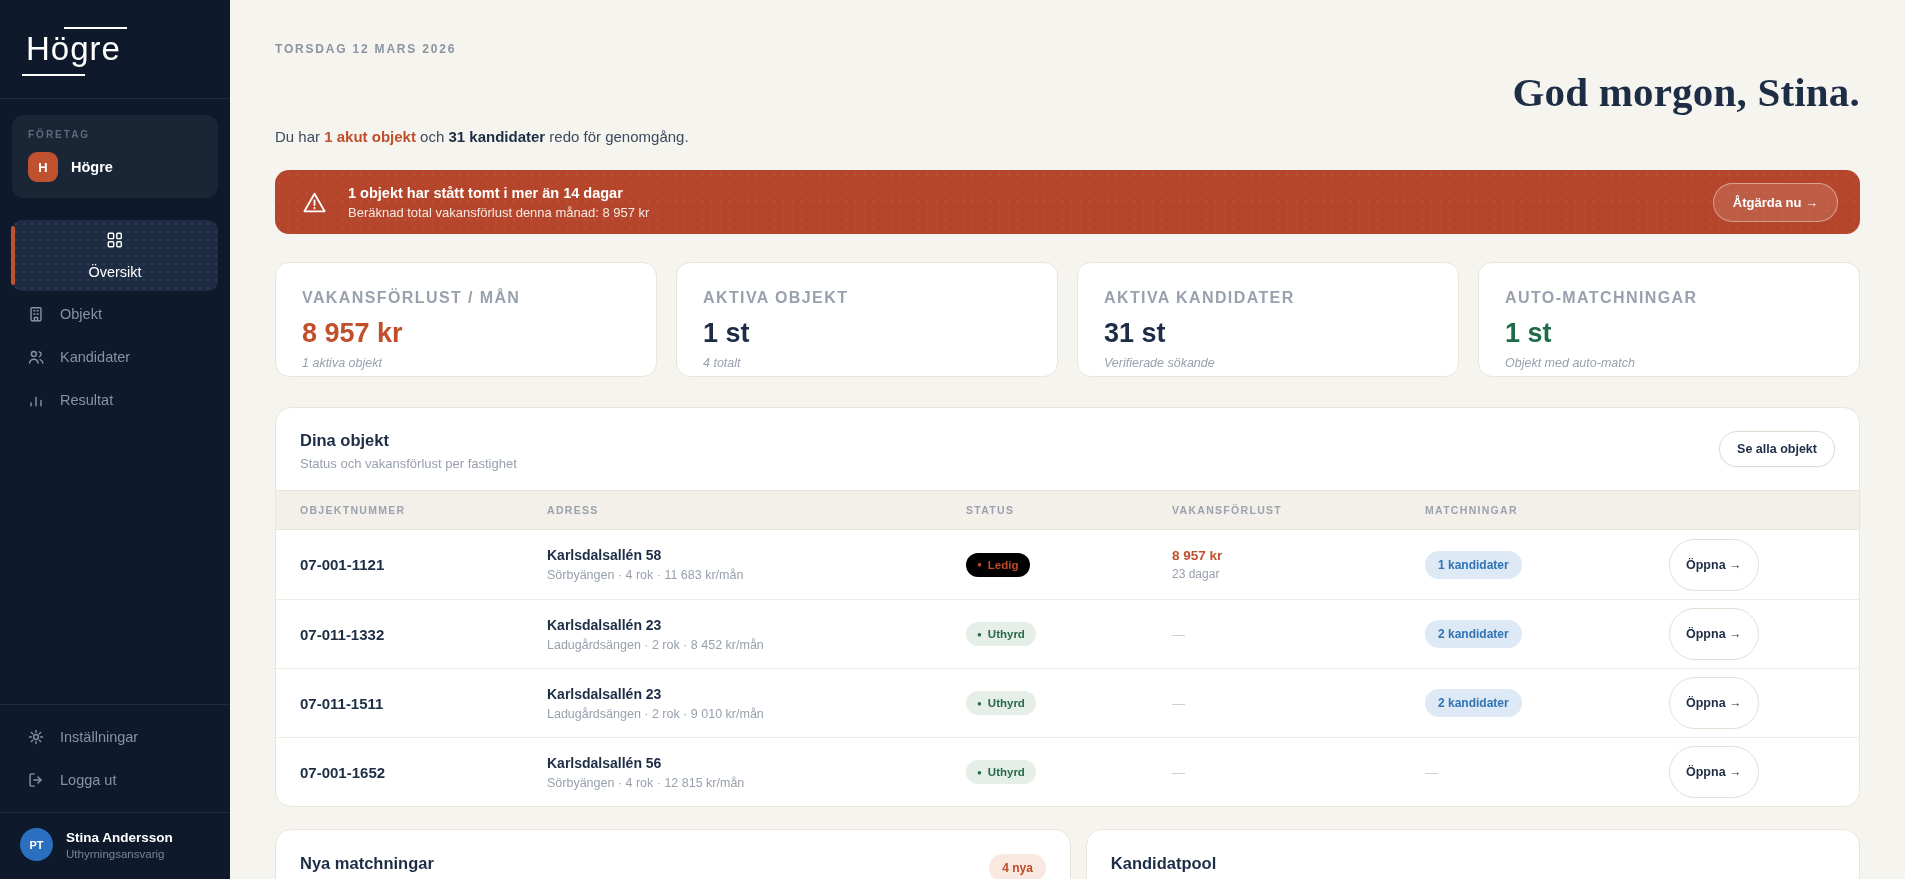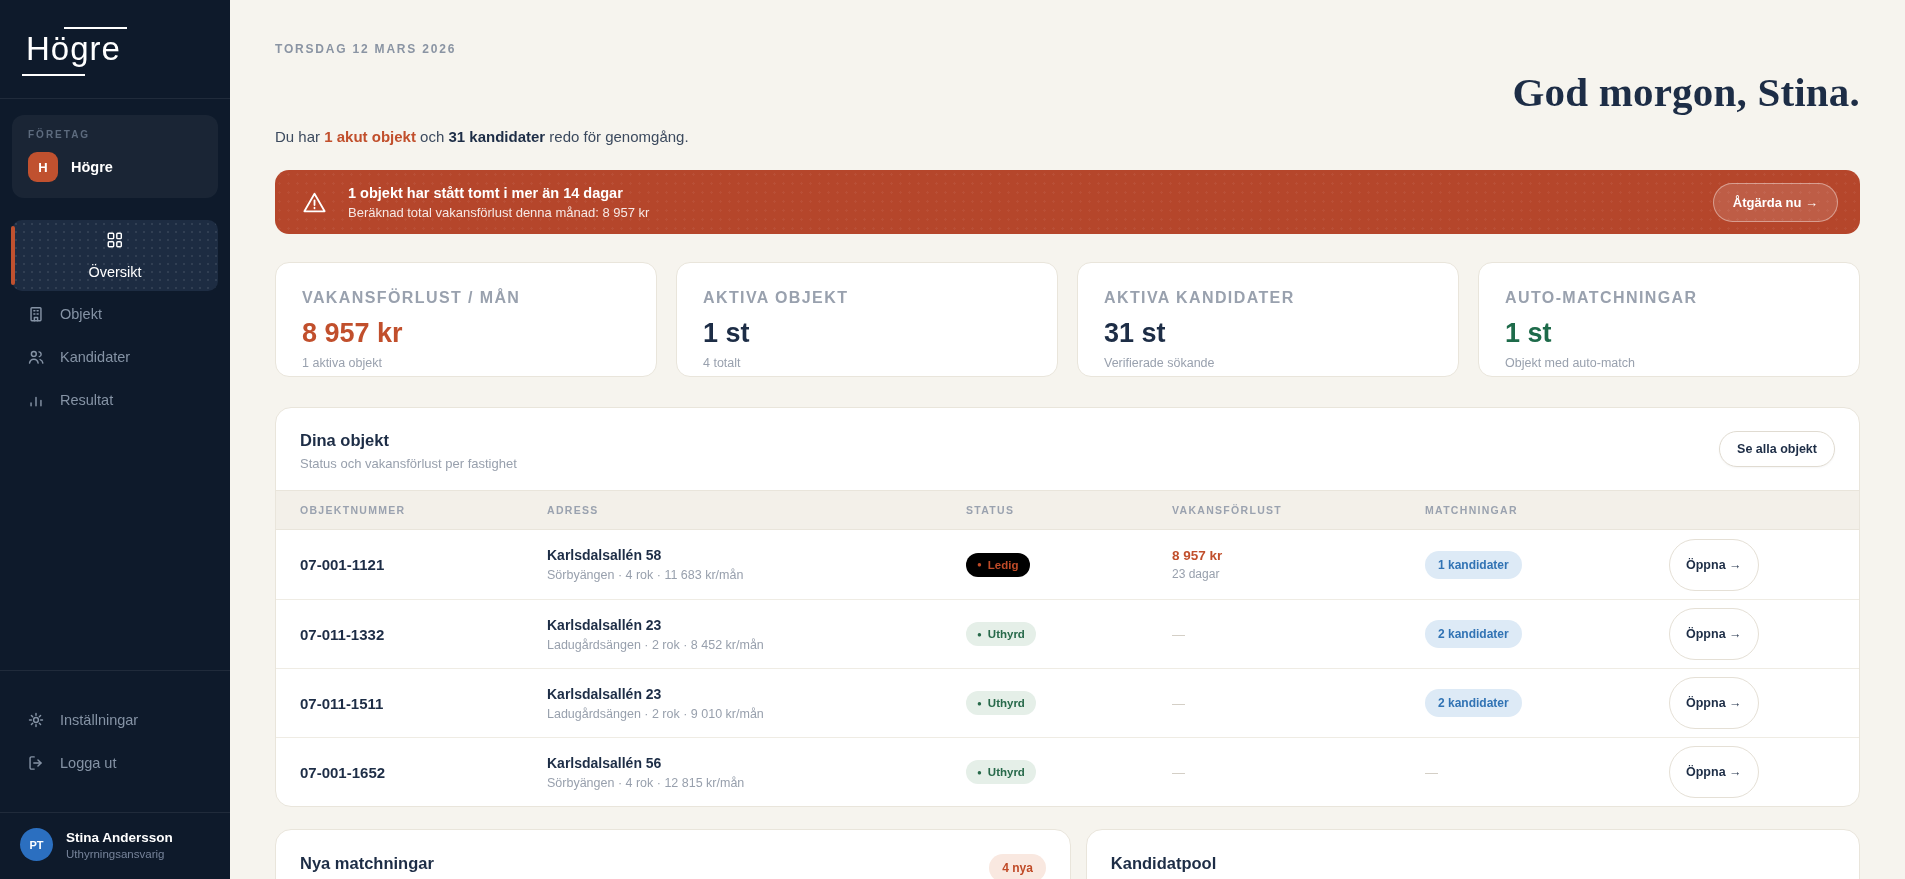--- a/index.html
+++ b/index.html
@@ -18,21 +18,21 @@
   .company-avatar { width:30px; height:30px; border-radius:9px; background:#c0512f; color:#fff; font-size:13px; font-weight:bold; display:flex; align-items:center; justify-content:center; }
   .company-name { color:#fff; font-size:14.5px; font-weight:bold; }
   .nav { margin-top:16px; display:flex; flex-direction:column; gap:3px; padding:0 12px; }
   .nav-item { display:flex; align-items:center; gap:15px; padding:11px 15px; border-radius:10px; font-size:14.5px; cursor:pointer; position:relative; }
   .nav-item svg { width:18px; height:18px; stroke:currentColor; fill:none; stroke-width:1.6; stroke-linecap:round; stroke-linejoin:round; flex:none; }
   .nav-item.active { background:#1d2c42 color:#fff;flex-direction:column; }
   .nav-item.active { background-color:#1d2c42; color:#fff;
     background-image:radial-gradient(rgba(255,255,255,0.09) 1px, transparent 1.3px); background-size:8px 8px; }
   .nav-item.active::before { content:""; position:absolute; left:-1px; top:6px; bottom:6px; width:4px; border-radius:4px; background:#c0512f; }
   .sb-spacer { flex:1; }
-  .sb-bottom { border-top:1px solid rgba(255,255,255,0.08); padding:29px 12px; display:flex; flex-direction:column; gap:3px; }
+  .sb-bottom { border-top:1px solid rgba(255,255,255,0.08); padding:12px 12px; display:flex; flex-direction:column; gap:3px; }
   .profile { border-top:1px solid rgba(255,255,255,0.08); padding:15px 20px 18px 20px; display:flex; align-items:center; gap:13px; }
   .profile-avatar { width:33px; height:33px; border-radius:50%; background:#2b6fc0; color:#fff; font-size:11px; font-weight:bold; display:flex; align-items:center; justify-content:center; flex:none; }
   .profile-name { color:#fff; font-size:13.5px; font-weight:bold; }
   .profile-role { color:#76839a; font-size:11.5px; margin-top:3px; }
 
   
   .main { flex:1; padding:42px 45px 0 45px; overflow:hidden; }
   .date { font-size:12px; letter-spacing:1.8px; color:#8a94a3; font-weight:bold; }
   h1.greeting { font-family:"Liberation Serif", serif; font-size:41px; font-weight:600; color:#1d2d46; margin-top:12px; letter-spacing:0.2px;text-align:right; }
   .intro { margin-top:12px; font-size:15px; color:#3c4a5e; }
@@ -47,21 +47,21 @@
   .alert-sub { font-size:13px; color:rgba(255,255,255,0.88); margin-top:4px; }
   .alert-btn { margin-left:auto; background:rgba(255,255,255,0.13); border:1px solid rgba(255,255,255,0.4); color:#fff; border-radius:999px; padding:11px 19px; font-size:13px; font-weight:bold; cursor:pointer; font-family:inherit; }
 
   
   .stats { display:flex; gap:19px; margin-top:28px; }
   .stat-card { flex:1; background:#fff; border:1px solid #e9e5db; border-radius:14px; padding:26px 26px; height:115px; }
   .stat-label { font-size:16px; letter-spacing:1.4px; color:#99a1ae; font-weight:bold; }
   .stat-value { font-size:27px; font-weight:bold; margin-top:11px; color:#1d2d46; }
   .stat-value.orange { color:#c14f2c; }
   .stat-value.green { color:#1e6b4a; }
-  .stat-sub { font-size:12.5px; color:#99a1ae; margin-top:7px; }
+  .stat-sub { font-size:12.5px; color:#99a1ae; margin-top:7px;font-style:italic; }
 
   
   .table-card { margin-top:30px; background:#fff; border:1px solid #e9e5db; border-radius:16px; overflow:hidden; }
   .table-head { display:flex; align-items:flex-start; padding:23px 24px 19px 24px; }
   .table-title { font-size:16.5px; font-weight:bold; color:#1d2d46; }
   .table-sub { font-size:13px; color:#98a0ad; margin-top:6px; }
   .see-all-btn { margin-left:auto; background:#fff; border:1px solid #e0dbd1; border-radius:999px; padding:10px 17px; font-size:12.5px; font-weight:bold; color:#1d2d46; cursor:pointer; font-family:inherit; box-shadow:0 1px 2px rgba(0,0,0,0.04); }
   .tgrid { display:grid; grid-template-columns:247px 419px 206px 253px 244px 1fr; align-items:center; padding:0 24px; }
   .thead-row { background:#f3f0e9; border-top:1px solid #e9e5db; border-bottom:1px solid #e9e5db; height:40px; }
   .th { font-size:10.5px; letter-spacing:1.3px; color:#9aa2af; font-weight:bold; }

